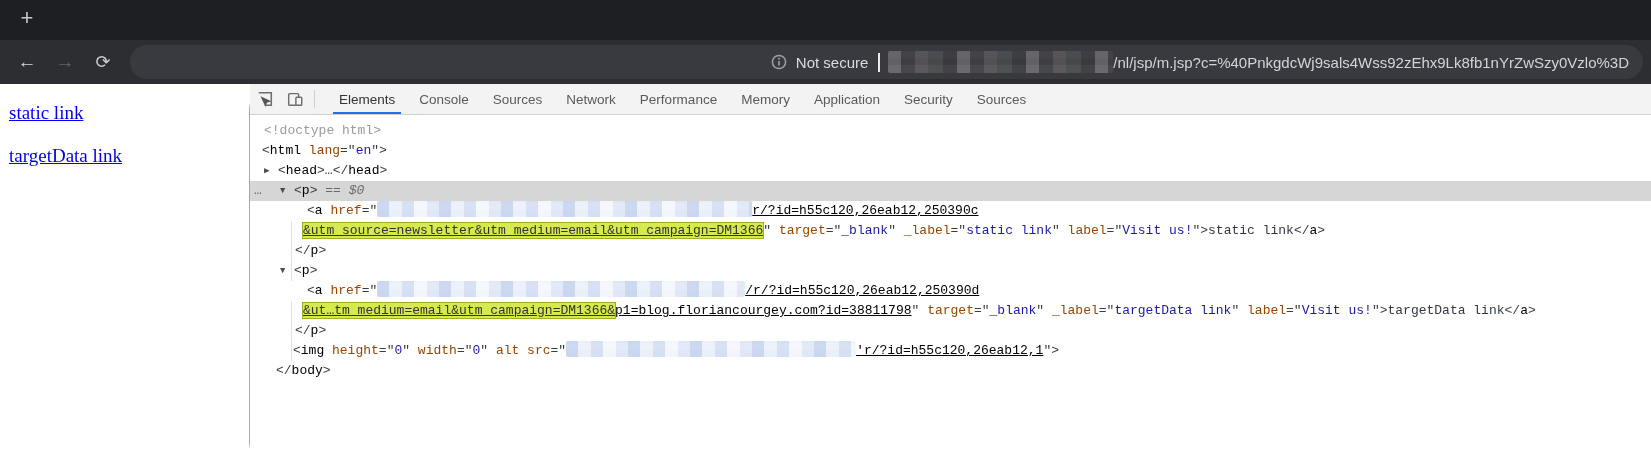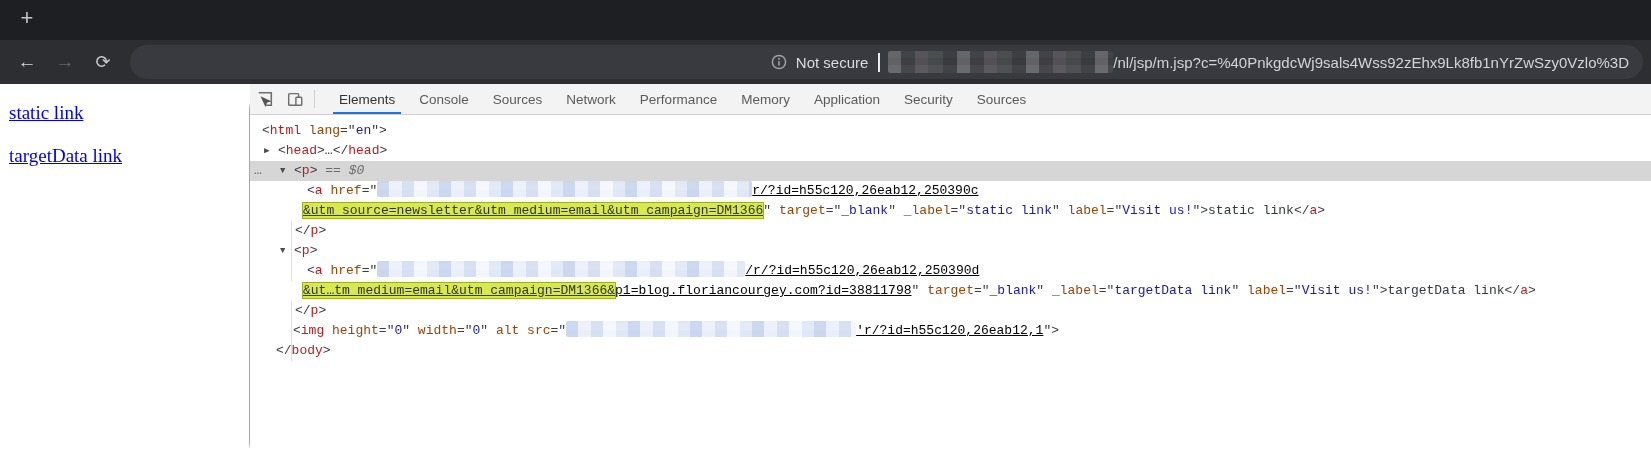--- a/index.html
+++ b/index.html
@@ -64,21 +64,21 @@
   .dt-tab.active::after { content:""; position:absolute; left:6px; right:6px; bottom:0;
             height:2.5px; background:#1a73e8; }
   .dt-body { flex:1; background:#fff; overflow:hidden; position:relative;
              font-family:"Liberation Mono","DejaVu Sans Mono",monospace; font-size:13px;
              padding-top:6px; }
   .dom-line { height:20px; line-height:20px; white-space:pre; position:relative; }
   .dom-line.selected { background:#d6d6d6; }
   .gutter-dots { position:absolute; left:4px; top:0; color:#666; letter-spacing:1px; }
   .indent-guide { position:absolute; width:1px; background:#e0e0e0; left:41px; }
   .t-punct { color:#3c3c43; }
-  .t-tag { color:#b91c1c; }
+  .t-tag { color:#000000; }
   .t-attr { color:#994500; }
   .t-val { color:#1a1aa6;margin-top:16px; }
   .t-link { color:#000000; text-decoration:underline; }
   .t-text { color:#303942; }
   .t-comment { color:#9b9b9b; }
   .t-eq0 { color:#6b6b6b; font-style:italic; }
   .t-arrow { color:#4d4d4d; display:inline-block; width:14px; font-size:9px; vertical-align:1px; }
   .t-hl { background:#d7e94f; outline:1px solid #9fae24; color:#333;
           text-decoration:underline; }
 </style>
@@ -141,20 +141,21 @@
             <div class="dt-tab">Memory</div>
             <div class="dt-tab">Application</div>
             <div class="dt-tab">Security</div>
             <div class="dt-tab">Sources</div>
           </div>
       </div>
       <div class="dt-body">
 
       <div class="indent-guide" style="top: 106px; height: 60px;"></div>
           <div class="indent-guide" style="top: 186px; height: 60px;"></div>
+          <div class="dom-line" style="padding-left: 14px;"><span class="t-comment">&lt;!doctype html&gt;</span></div>
           <div class="dom-line" style="padding-left: 12px;"><span class="t-punct">&lt;</span><span class="t-tag">html</span><span class="t-attr"> lang</span><span class="t-punct">="</span><span class="t-val">en</span><span class="t-punct">"&gt;</span></div>
           <div class="dom-line" style="padding-left: 14px;"><span class="t-arrow">▶</span><span class="t-punct">&lt;</span><span class="t-tag">head</span><span class="t-punct">&gt;</span><span class="t-text">…</span><span class="t-punct">&lt;/</span><span class="t-tag">head</span><span class="t-punct">&gt;</span></div>
           <div class="dom-line selected" style="padding-left: 30px;"><span class="gutter-dots">…</span><span class="t-arrow">▼</span><span class="t-punct">&lt;</span><span class="t-tag">p</span><span class="t-punct">&gt;</span><span class="t-eq0"> == $0</span></div>
           <div class="dom-line" style="padding-left: 57px;"><span class="t-punct">&lt;</span><span class="t-tag">a</span><span class="t-attr"> href</span><span class="t-punct">="</span><span class="blur blur-light" style="width: 375px;"></span><span class="t-link">r/?id=h55c120,26eab12,250390c</span></div>
           <div class="dom-line" style="padding-left: 53px;"><span class="t-hl">&amp;utm_source=newsletter&amp;utm_medium=email&amp;utm_campaign=DM1366</span><span class="t-punct">" </span><span class="t-attr">target</span><span class="t-punct">="</span><span class="t-val">_blank</span><span class="t-punct">" </span><span class="t-attr">_label</span><span class="t-punct">="</span><span class="t-val">static link</span><span class="t-punct">" </span><span class="t-attr">label</span><span class="t-punct">="</span><span class="t-val">Visit us!</span><span class="t-punct">"&gt;</span><span class="t-text">static link</span><span class="t-punct">&lt;/</span><span class="t-tag">a</span><span class="t-punct">&gt;</span></div>
           <div class="dom-line" style="padding-left: 45px;"><span class="t-punct">&lt;/</span><span class="t-tag">p</span><span class="t-punct">&gt;</span></div>
           <div class="dom-line" style="padding-left: 30px;"><span class="t-arrow">▼</span><span class="t-punct">&lt;</span><span class="t-tag">p</span><span class="t-punct">&gt;</span></div>
           <div class="dom-line" style="padding-left: 57px;"><span class="t-punct">&lt;</span><span class="t-tag">a</span><span class="t-attr"> href</span><span class="t-punct">="</span><span class="blur blur-light" style="width: 368px;"></span><span class="t-link">/r/?id=h55c120,26eab12,250390d</span></div>
           <div class="dom-line" style="padding-left: 53px;"><span class="t-hl">&amp;ut…tm_medium=email&amp;utm_campaign=DM1366&amp;</span><span class="t-link">p1=blog.floriancourgey.com?id=38811798</span><span class="t-punct">" </span><span class="t-attr">target</span><span class="t-punct">="</span><span class="t-val">_blank</span><span class="t-punct">" </span><span class="t-attr">_label</span><span class="t-punct">="</span><span class="t-val">targetData link</span><span class="t-punct">" </span><span class="t-attr">label</span><span class="t-punct">="</span><span class="t-val">Visit us!</span><span class="t-punct">"&gt;</span><span class="t-text">targetData link</span><span class="t-punct">&lt;/</span><span class="t-tag">a</span><span class="t-punct">&gt;</span></div>
           <div class="dom-line" style="padding-left: 45px;"><span class="t-punct">&lt;/</span><span class="t-tag">p</span><span class="t-punct">&gt;</span></div>

